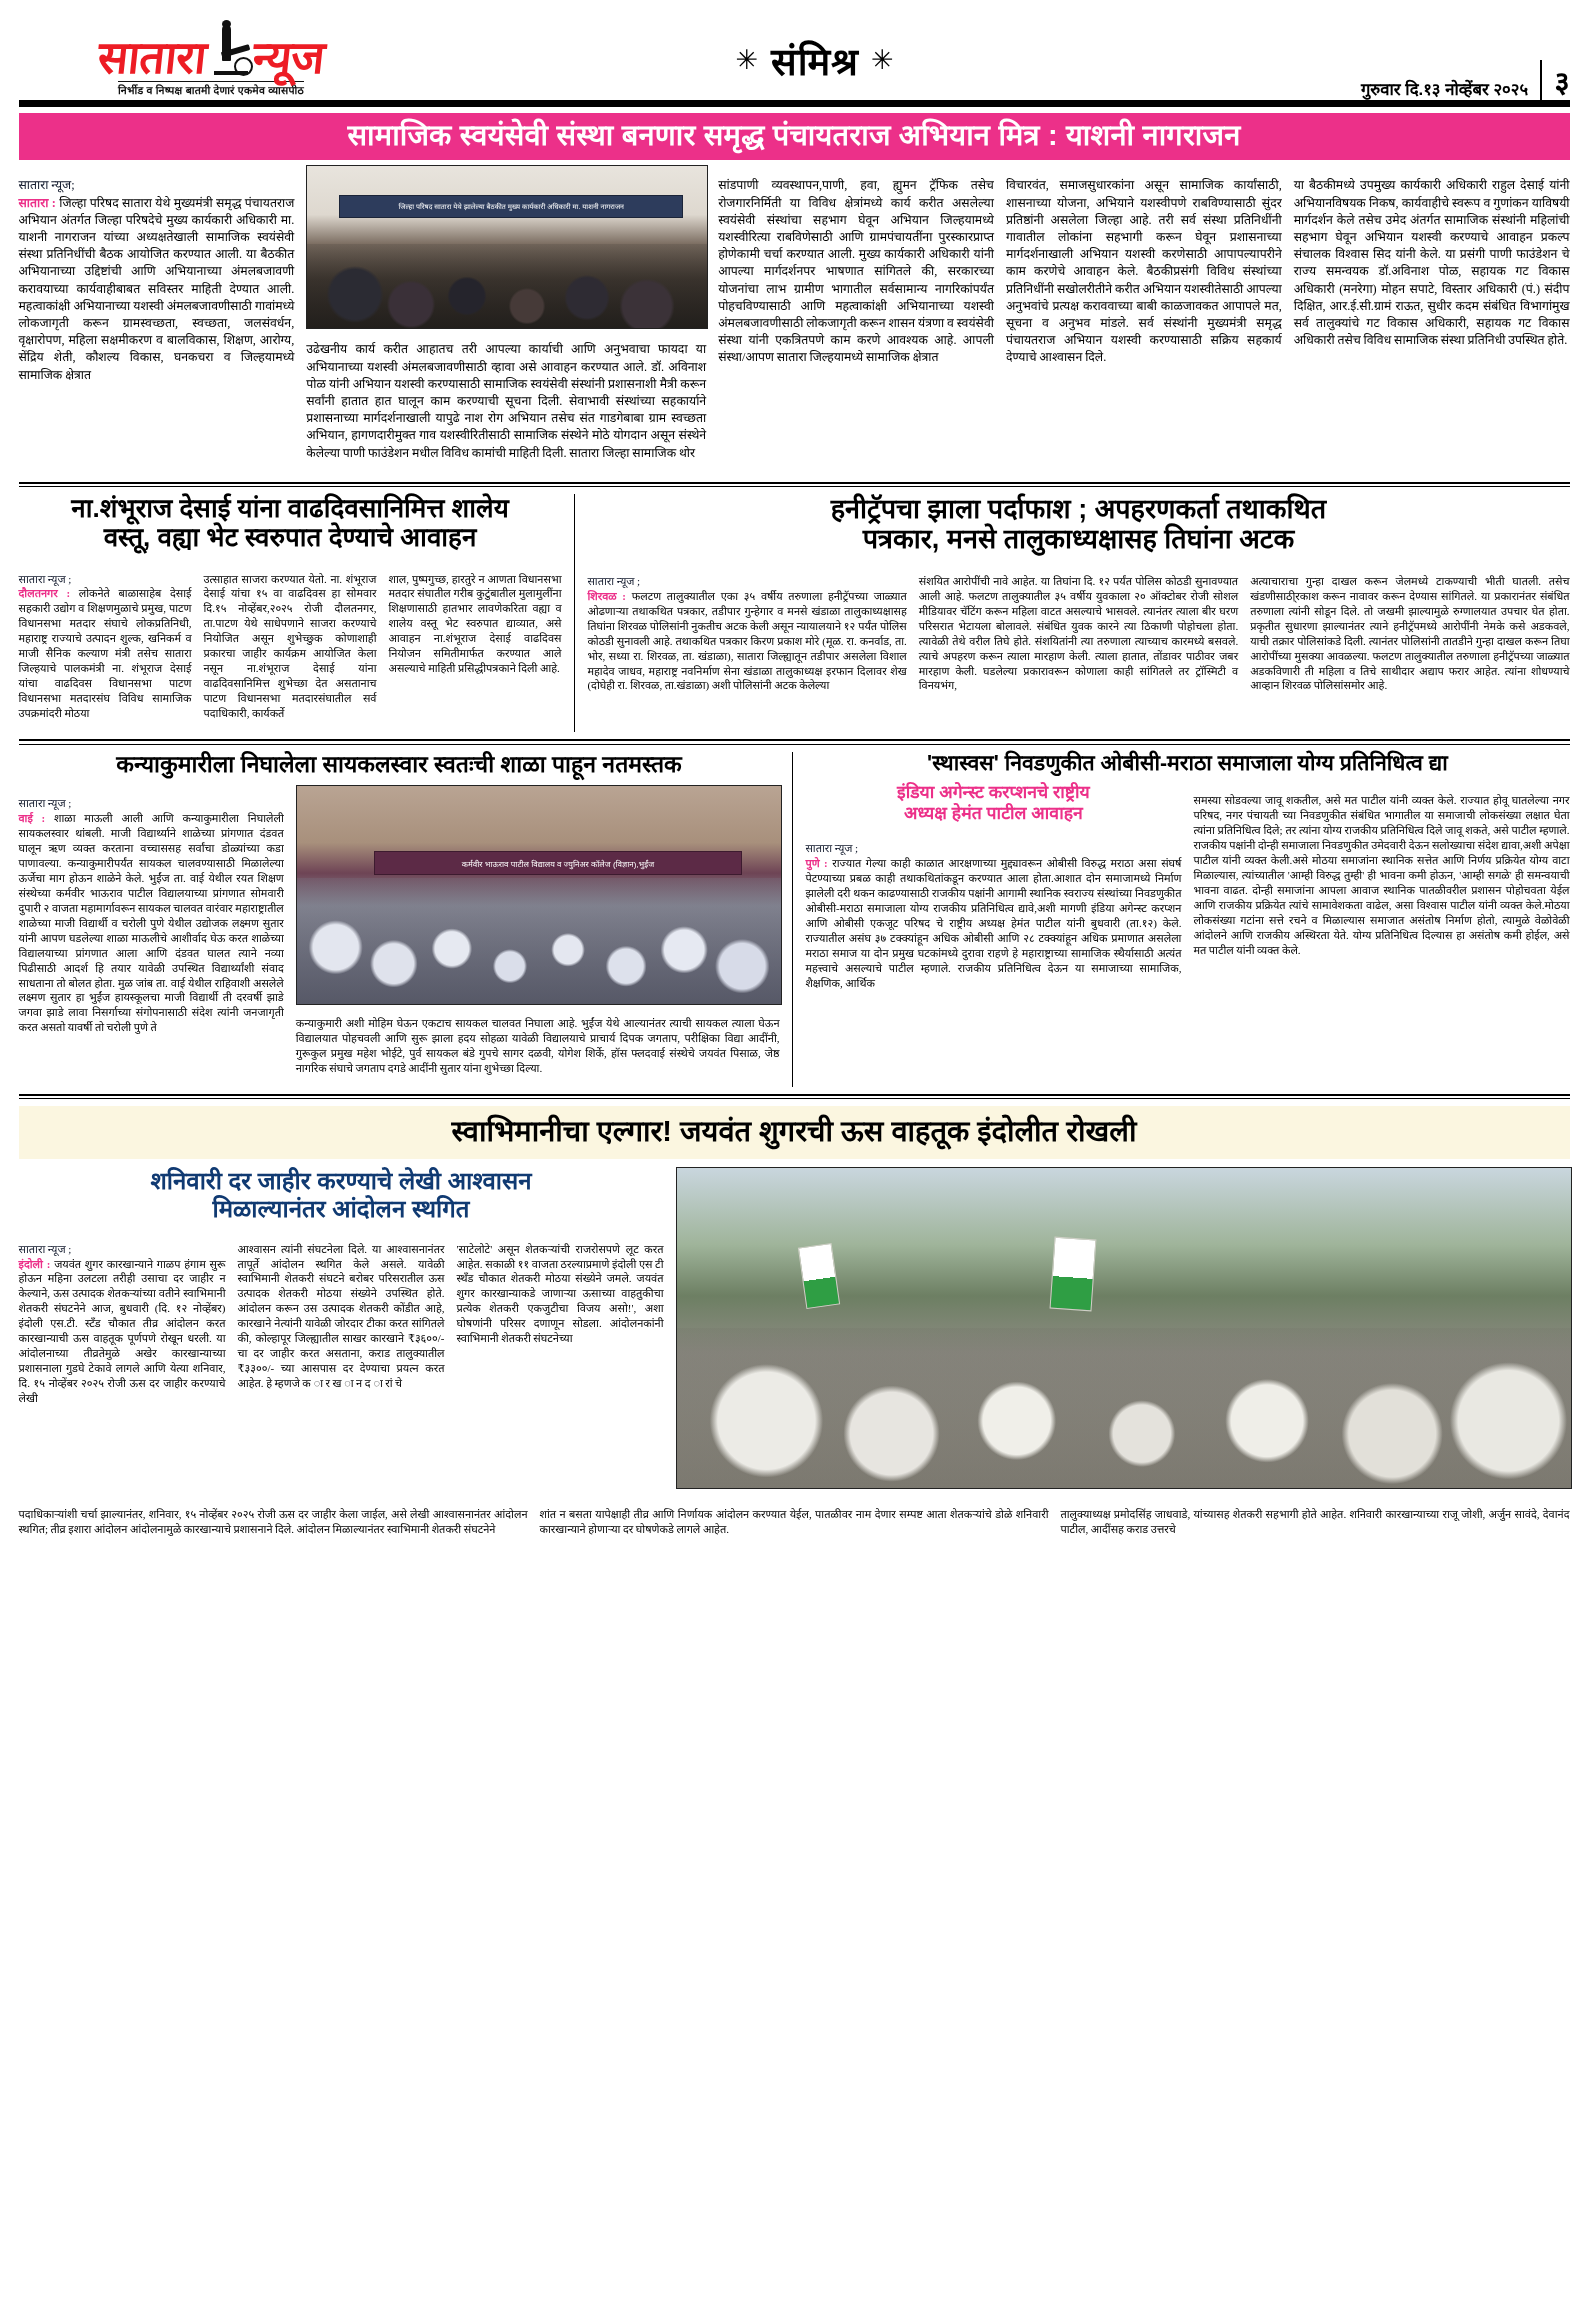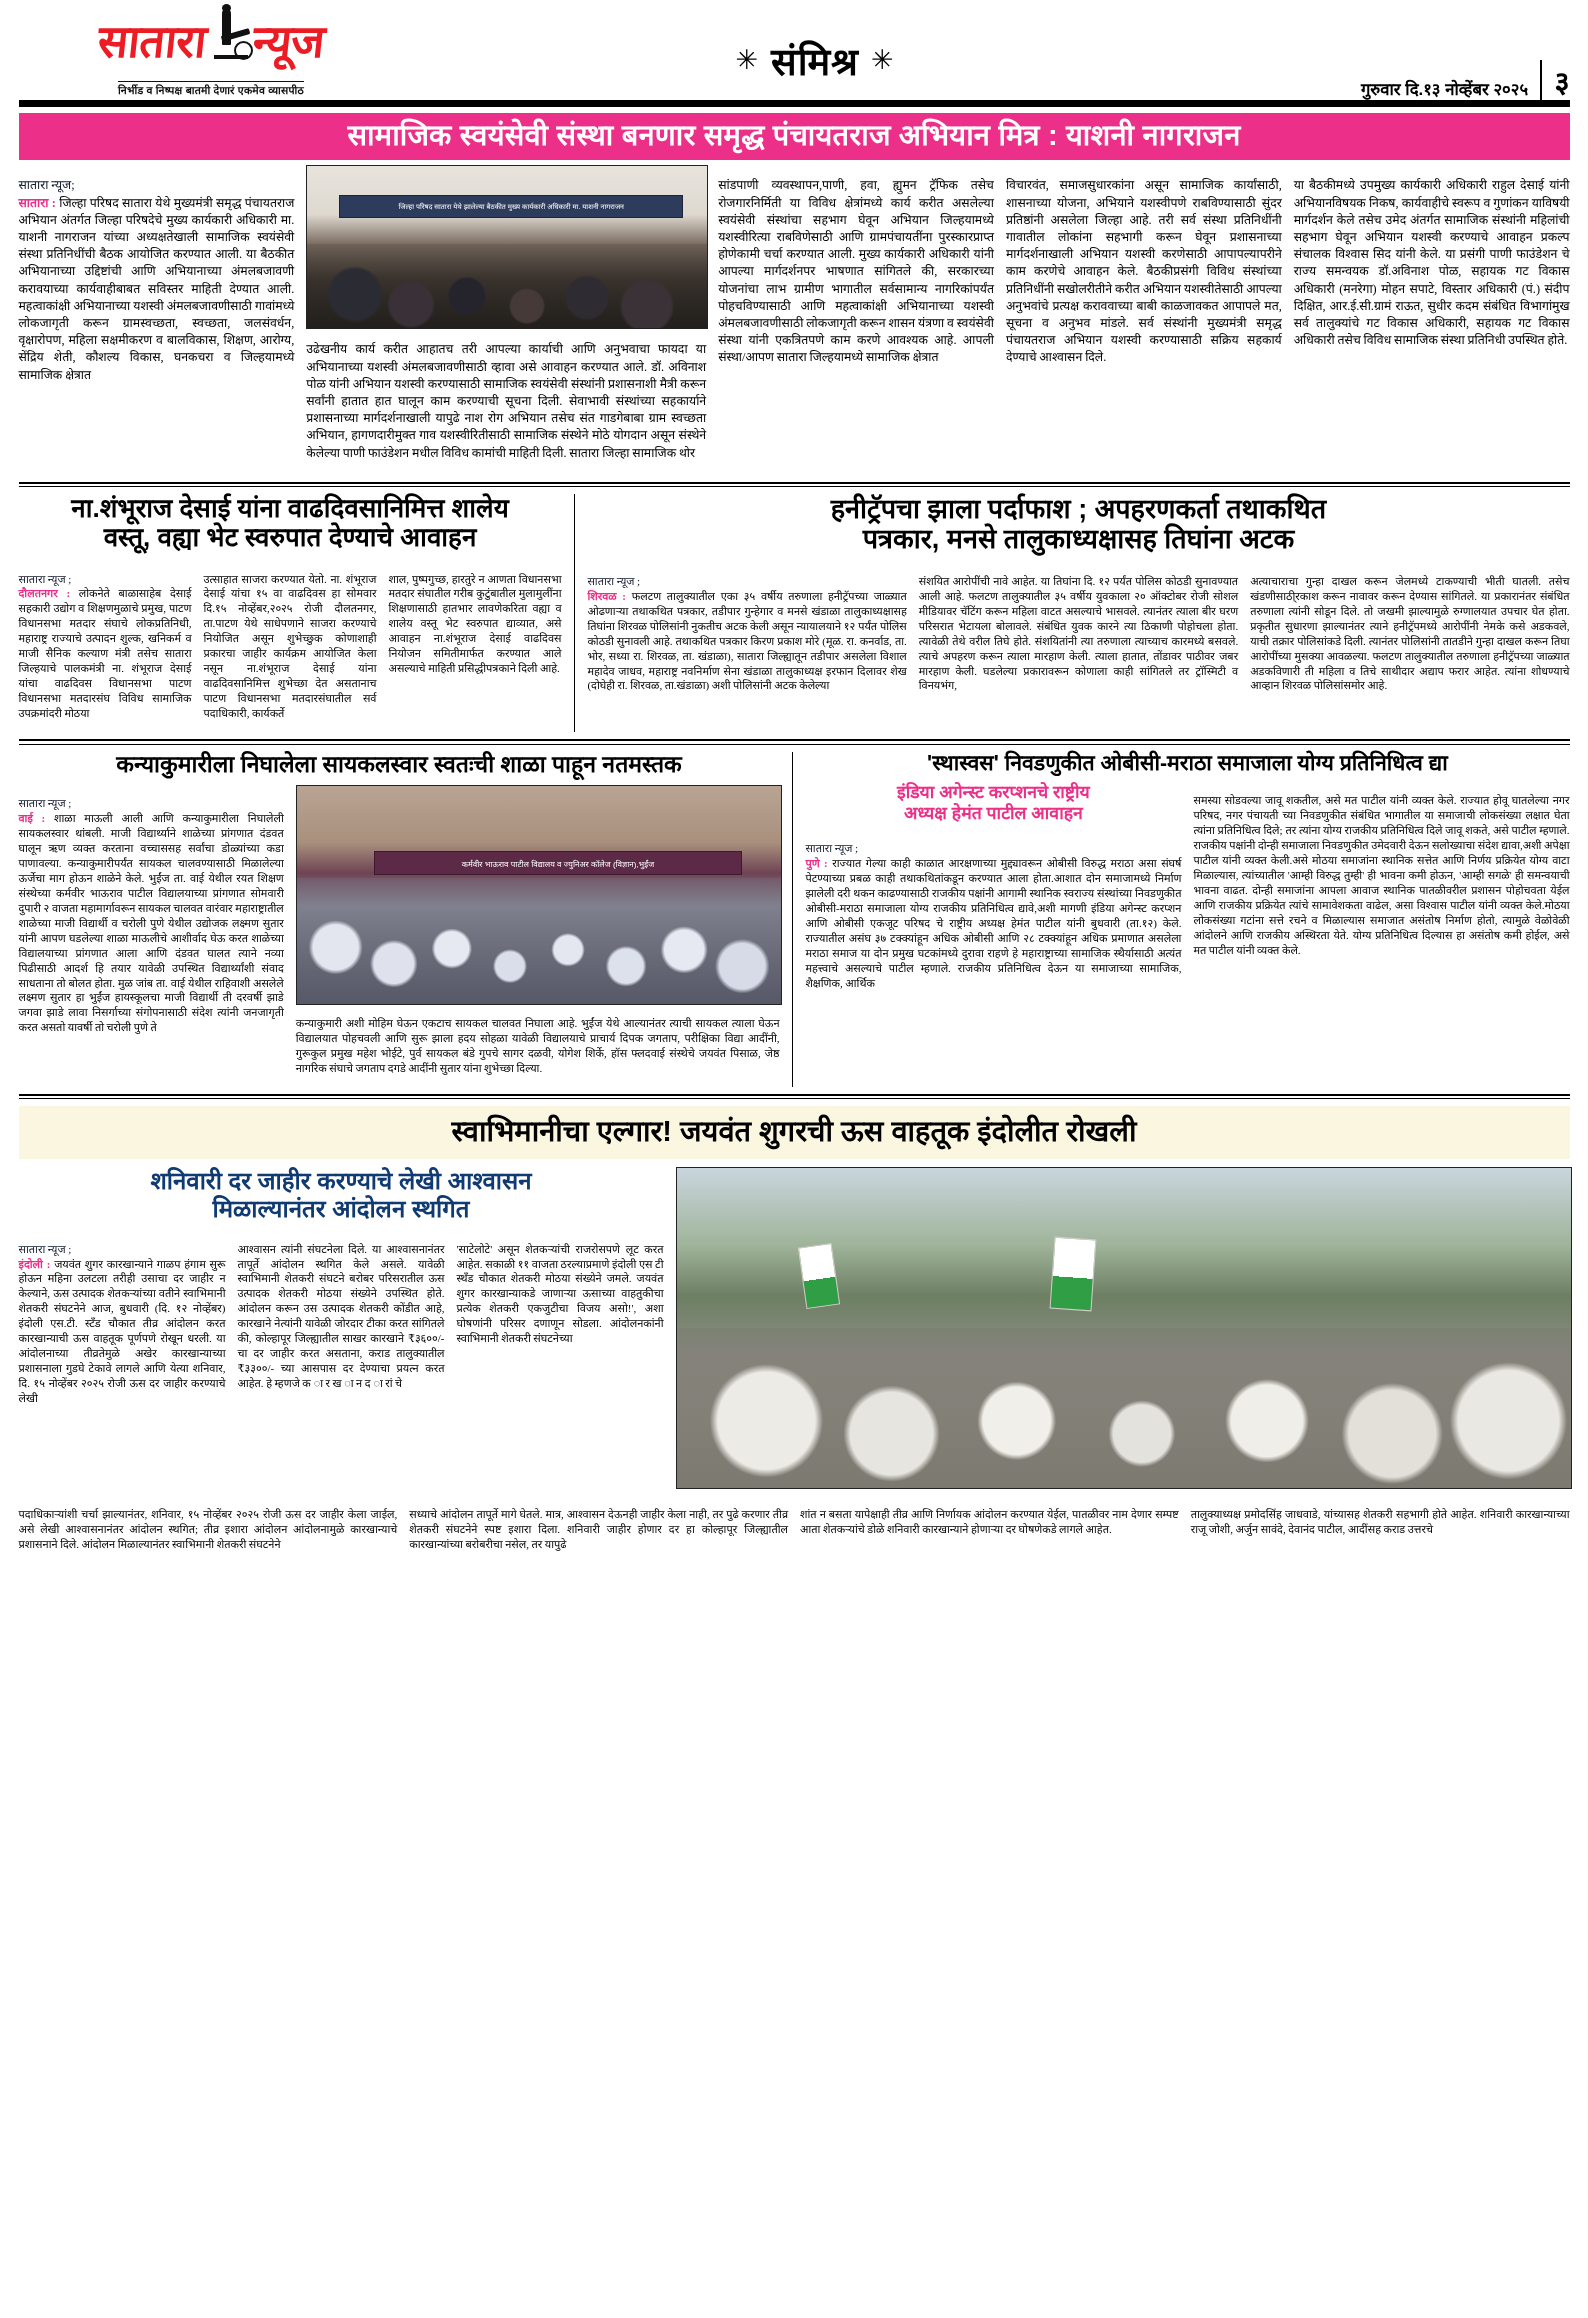--- a/index.html
+++ b/index.html
@@ -23,21 +23,21 @@
     transform:skewX(-6deg);
   }
   .logo-emblem{width:43px;height:56px;margin:0 1.9px;position:relative;}
   .logo-emblem .fig{position:absolute;left:14px;top:1.9px;width:9.3px;height:36px;background:#111;border-radius:4.2px 4.2px 0.9px 0.9px;}
   .logo-emblem .head{position:absolute;left:14px;top:-2.8px;width:9.3px;height:8.3px;background:#111;border-radius:50%;}
   .logo-emblem .cannon{position:absolute;left:13px;top:25px;width:29px;height:5.6px;background:#111;transform:rotate(-16deg);border-radius:1.4px;}
   .logo-emblem .wheel{position:absolute;left:26px;top:34px;width:15px;height:15px;border:2.3px solid #111;border-radius:50%;}
   .logo-emblem .base{position:absolute;left:6.5px;top:48px;width:34px;height:4.2px;background:#111;}
   .logo-tagline{
     font-family:"Liberation Sans","DejaVu Sans",sans-serif;
-    font-size:10.7px;font-weight:bold;color:#111;margin-top:18px;
+    font-size:10.7px;font-weight:bold;color:#111;margin-top:2px;
     border-top:1.4px solid #111;padding-top:1.4px;letter-spacing:0.2px;
   }
   .masthead-center{flex:1;display:flex;align-items:flex-end;justify-content:center;padding-bottom:14px;}
   .center-title{
     font-family:"Liberation Sans","DejaVu Sans",sans-serif;
     font-size:38px;font-weight:bold;letter-spacing:0.9px;display:flex;align-items:center;gap:12px;
   }
   .star{font-size:27px;line-height:1;}
   .masthead-right{width:343px;display:flex;align-items:flex-end;justify-content:flex-end;gap:12px;}
   .issue-date{font-family:"Liberation Sans","DejaVu Sans",sans-serif;font-size:16.7px;font-weight:bold;}
@@ -356,24 +356,20 @@
       </div>
     </div>
   </div>
 
   <div style="height:6.5px"></div>
   <div class="cols">
     <div class="col">
       <p class="body-col sm">पदाधिकाऱ्यांशी चर्चा झाल्यानंतर, शनिवार, १५ नोव्हेंबर २०२५ रोजी ऊस दर जाहीर केला जाईल, असे लेखी आश्वासनानंतर आंदोलन स्थगित; तीव्र इशारा आंदोलन आंदोलनामुळे कारखान्याचे प्रशासनाने दिले. आंदोलन मिळाल्यानंतर स्वाभिमानी शेतकरी संघटनेने</p>
     </div>
     <div class="col">
-      <p class="body-col sm">सध्याचे आंदोलन तापूर्ते मागे घेतले.
-मात्र, आश्वासन देऊनही जाहीर केला नाही, तर पुढे करणार तीव्र शेतकरी संघटनेने स्पष्ट इशारा दिला. शनिवारी जाहीर होणार दर हा कोल्हापूर जिल्ह्यातील कारखान्यांच्या बरोबरीचा नसेल, तर यापुढे</p>
-    </div>
-    <div class="col">
       <p class="body-col sm">शांत न बसता यापेक्षाही तीव्र आणि निर्णायक आंदोलन करण्यात येईल, पातळीवर नाम देणार सम्पष्ट आता शेतकऱ्यांचे डोळे शनिवारी कारखान्याने होणाऱ्या दर घोषणेकडे लागले आहेत.</p>
     </div>
     <div class="col">
       <p class="body-col sm">तालुक्याध्यक्ष प्रमोदसिंह जाधवाडे, यांच्यासह शेतकरी सहभागी होते आहेत. शनिवारी कारखान्याच्या राजू जोशी, अर्जुन सावंदे, देवानंद पाटील, आदींसह कराड उत्तरचे</p>
     </div>
   </div>
 
 </div>
 
 

